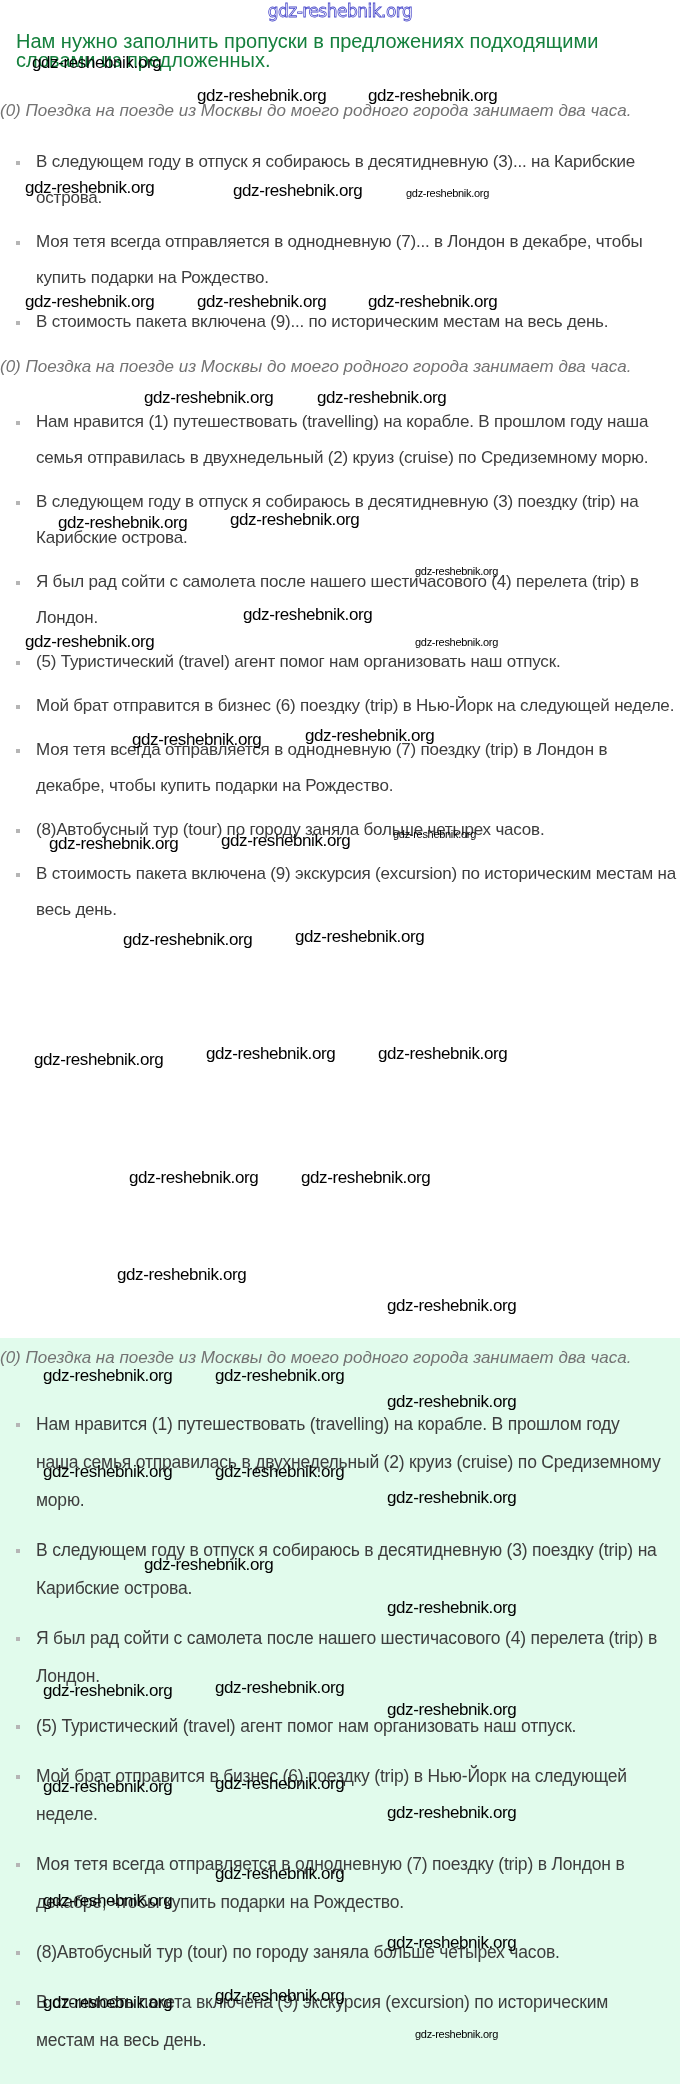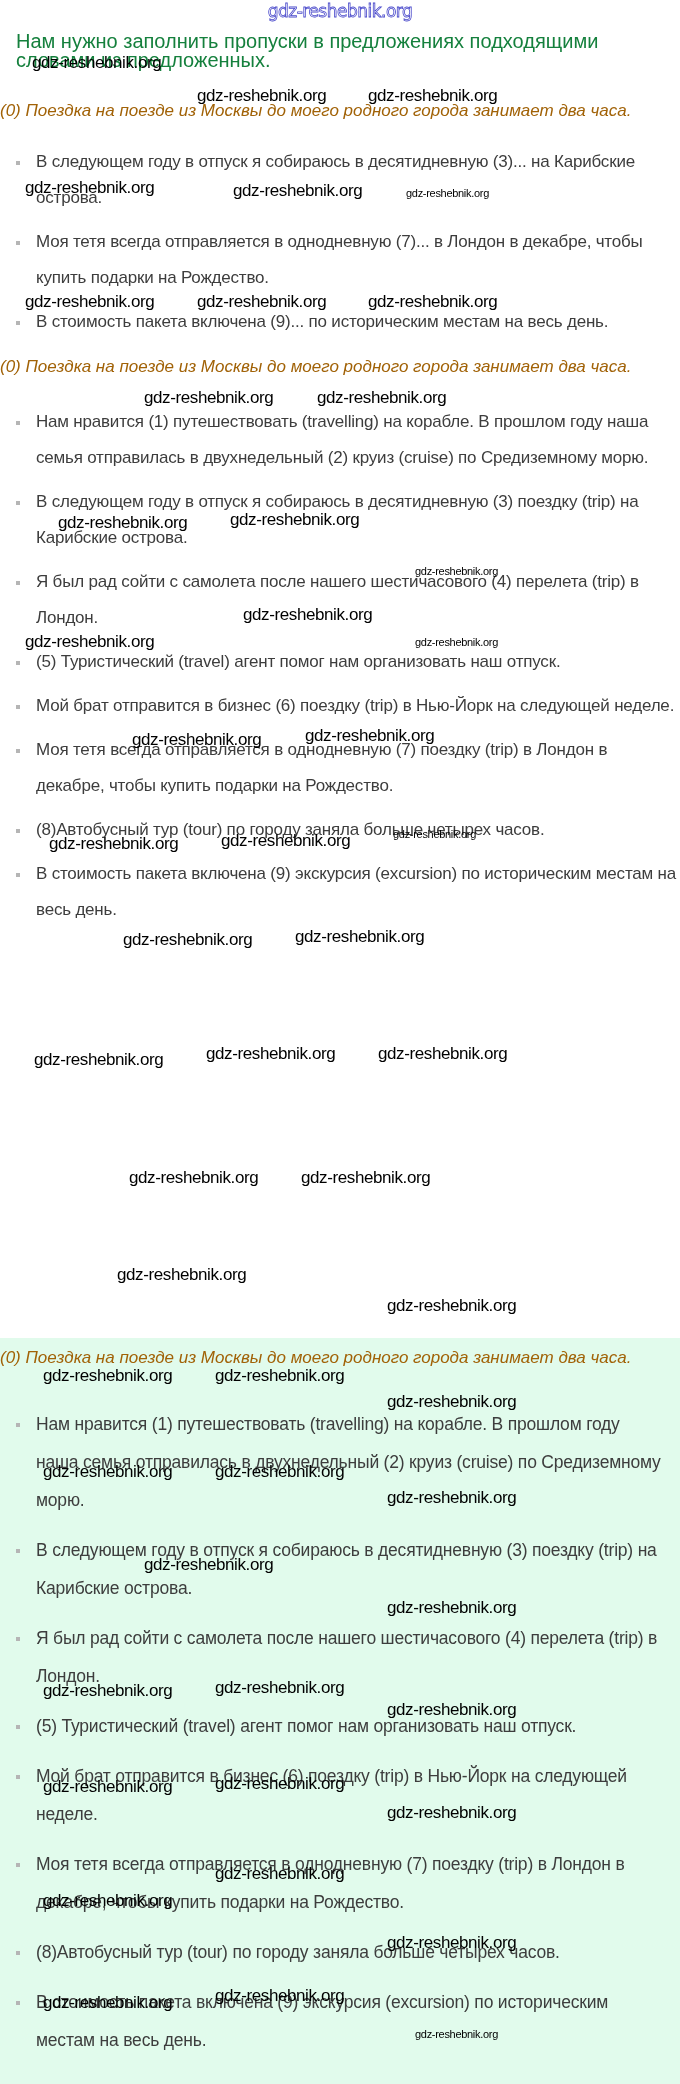--- a/index.html
+++ b/index.html
@@ -32,21 +32,21 @@
     padding: 8px 0 0 16px;
     margin: 0;
     color: #15803d;
     width: 660px;
   }
   .lead {
     font-style: italic;
     font-size: 17px;
     line-height: 38px;
     margin: 0;
-    color: #a16207;
+    color: #737373;
   }
   ul.items { list-style: none; padding: 0 0 0 10px; margin: 0; }
   ul.items li {
     position: relative;
     padding-left: 26px;
     font-size: 17px;
     color: #3d3d3d;
     letter-spacing: -0.2px;
   }
   ul.items li::before {

